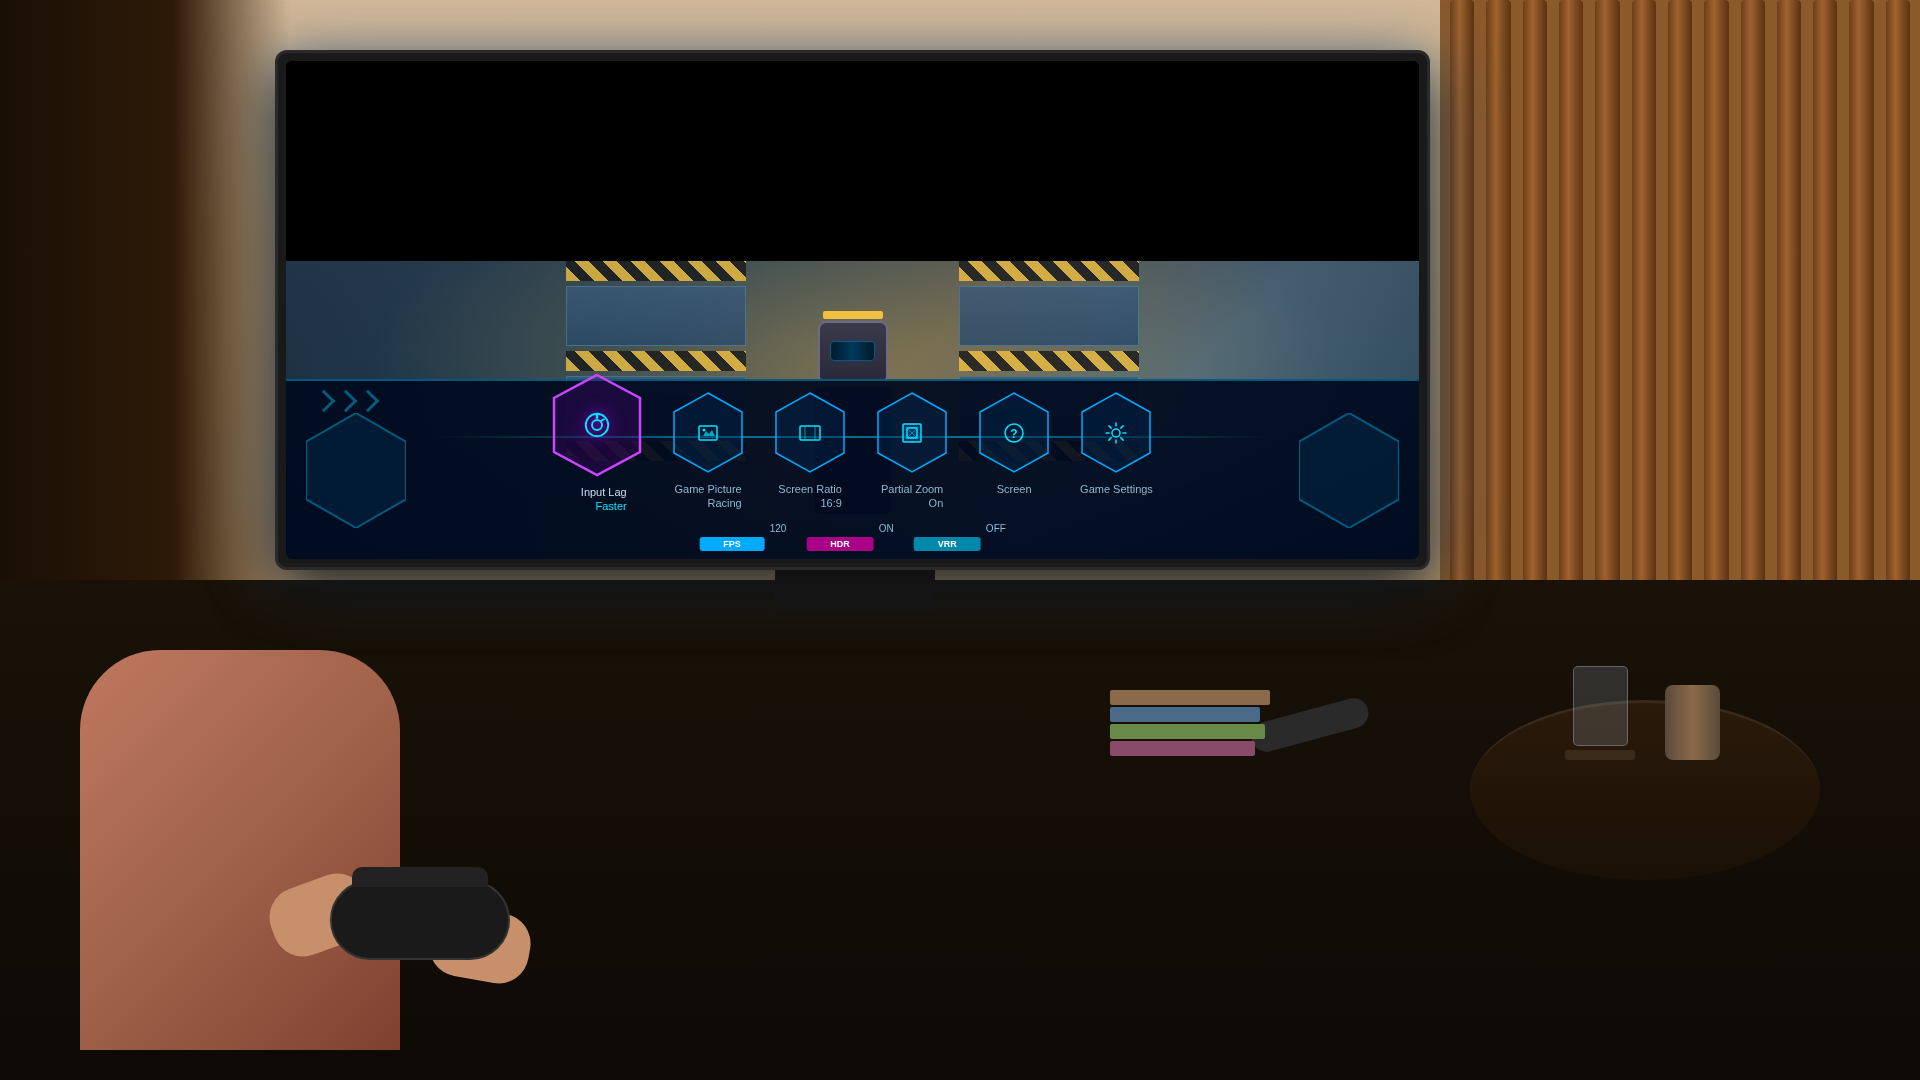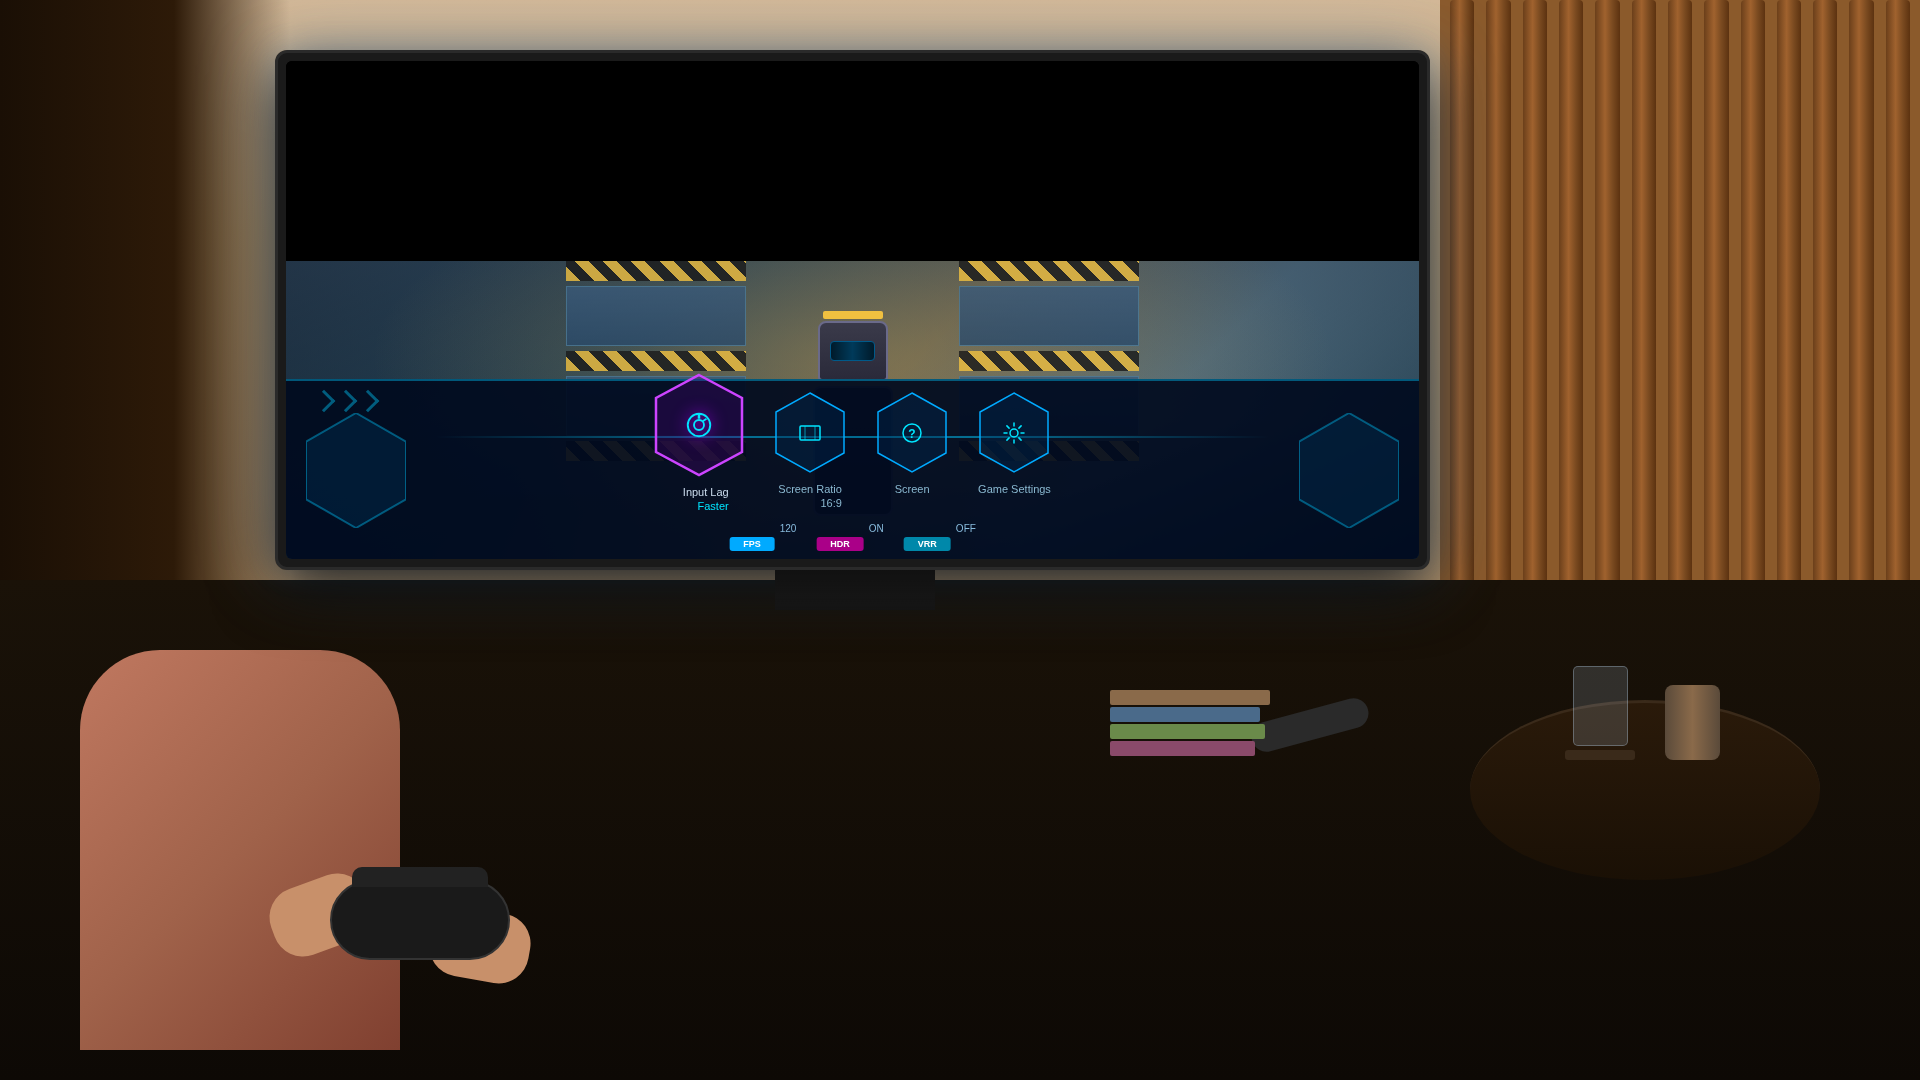--- a/index.html
+++ b/index.html
@@ -305,21 +305,21 @@
     .status-badge {
       display: flex;
       align-items: center;
       gap: 5px;
       font-size: 10px;
     }
 
     .badge-label {
       background: #00aaff;
       color: #fff;
-      padding: 2px 14px;
+      padding: 2px 24px;
       border-radius: 3px;
       font-weight: bold;
       font-size: 9px;
       margin-top: 32px;
     }
 
     .badge-value {
       color: #88bbdd;
       font-size: 10px;
     }
@@ -646,38 +646,70 @@
               <line x1="12" y1="3" x2="12" y2="7" stroke="#00e5ff" stroke-width="2"></line>
               <line x1="15" y1="9" x2="18" y2="7" stroke="#00e5ff" stroke-width="1.5"></line>
             </svg>
           </div>
           <div class="menu-label">
             <div>Input Lag</div>
             <div style="color:#00e5ff;margin-left:28px;">Faster</div>
           </div>
         </div>
 
-
         <div class="menu-item">
           <div class="hex-icon">
             <svg class="hex-svg" viewBox="0 0 72 83" style="position:absolute;top:0;left:0;width:100%;height:100%;">
               <polygon points="36,2 70,21 70,62 36,81 2,62 2,21" fill="rgba(0,40,80,0.4)" stroke="#00aaff" stroke-width="1.5"></polygon>
             </svg>
             <svg viewBox="0 0 24 24" width="24" height="24" style="position:relative;z-index:1;">
+              <rect x="3" y="5" width="18" height="14" rx="1" fill="none" stroke="#00e5ff" stroke-width="1.5"></rect>
+              <path d="M7,15 L10,10 L13,13 L16,9 L19,15Z" fill="#00e5ff" opacity="0.7"></path>
+              <circle cx="8" cy="9" r="1.5" fill="#00e5ff"></circle>
+            </svg>
+          </div>
+          <div class="menu-label">
+            <div>Game Picture</div>
+            <div>Racing</div>
+          </div>
+        </div>
+
+        <div class="menu-item">
+          <div class="hex-icon">
+            <svg class="hex-svg" viewBox="0 0 72 83" style="position:absolute;top:0;left:0;width:100%;height:100%;">
+              <polygon points="36,2 70,21 70,62 36,81 2,62 2,21" fill="rgba(0,40,80,0.4)" stroke="#00aaff" stroke-width="1.5"></polygon>
+            </svg>
+            <svg viewBox="0 0 24 24" width="24" height="24" style="position:relative;z-index:1;">
               <rect x="2" y="5" width="20" height="14" rx="1" fill="none" stroke="#00e5ff" stroke-width="1.5"></rect>
               <line x1="7" y1="5" x2="7" y2="19" stroke="#00e5ff" stroke-width="1" opacity="0.6"></line>
               <line x1="17" y1="5" x2="17" y2="19" stroke="#00e5ff" stroke-width="1" opacity="0.6"></line>
             </svg>
           </div>
           <div class="menu-label">
             <div>Screen Ratio</div>
             <div>16:9</div>
           </div>
         </div>
 
+        <div class="menu-item">
+          <div class="hex-icon">
+            <svg class="hex-svg" viewBox="0 0 72 83" style="position:absolute;top:0;left:0;width:100%;height:100%;">
+              <polygon points="36,2 70,21 70,62 36,81 2,62 2,21" fill="rgba(0,40,80,0.4)" stroke="#00aaff" stroke-width="1.5"></polygon>
+            </svg>
+            <svg viewBox="0 0 24 24" width="24" height="24" style="position:relative;z-index:1;">
+              <rect x="3" y="3" width="18" height="18" rx="1" fill="rgba(0,100,180,0.4)" stroke="#00e5ff" stroke-width="1.5"></rect>
+              <rect x="7" y="7" width="10" height="10" fill="none" stroke="#00e5ff" stroke-width="1.5"></rect>
+              <path d="M7,7 L17,17 M17,7 L7,17" stroke="#00e5ff" stroke-width="1" opacity="0.5"></path>
+            </svg>
+          </div>
+          <div class="menu-label">
+            <div>Partial Zoom</div>
+            <div>On</div>
+          </div>
+        </div>
 
 
         <div class="menu-item">
           <div class="hex-icon">
             <svg class="hex-svg" viewBox="0 0 72 83" style="position:absolute;top:0;left:0;width:100%;height:100%;">
               <polygon points="36,2 70,21 70,62 36,81 2,62 2,21" fill="rgba(0,40,80,0.4)" stroke="#00aaff" stroke-width="1.5"></polygon>
             </svg>
             <svg viewBox="0 0 24 24" width="24" height="24" style="position:relative;z-index:1;">
               <circle cx="12" cy="12" r="9" fill="none" stroke="#00e5ff" stroke-width="1.5"></circle>
               <text x="12" y="17" text-anchor="middle" fill="#00e5ff" font-size="12" font-weight="bold">?</text>

